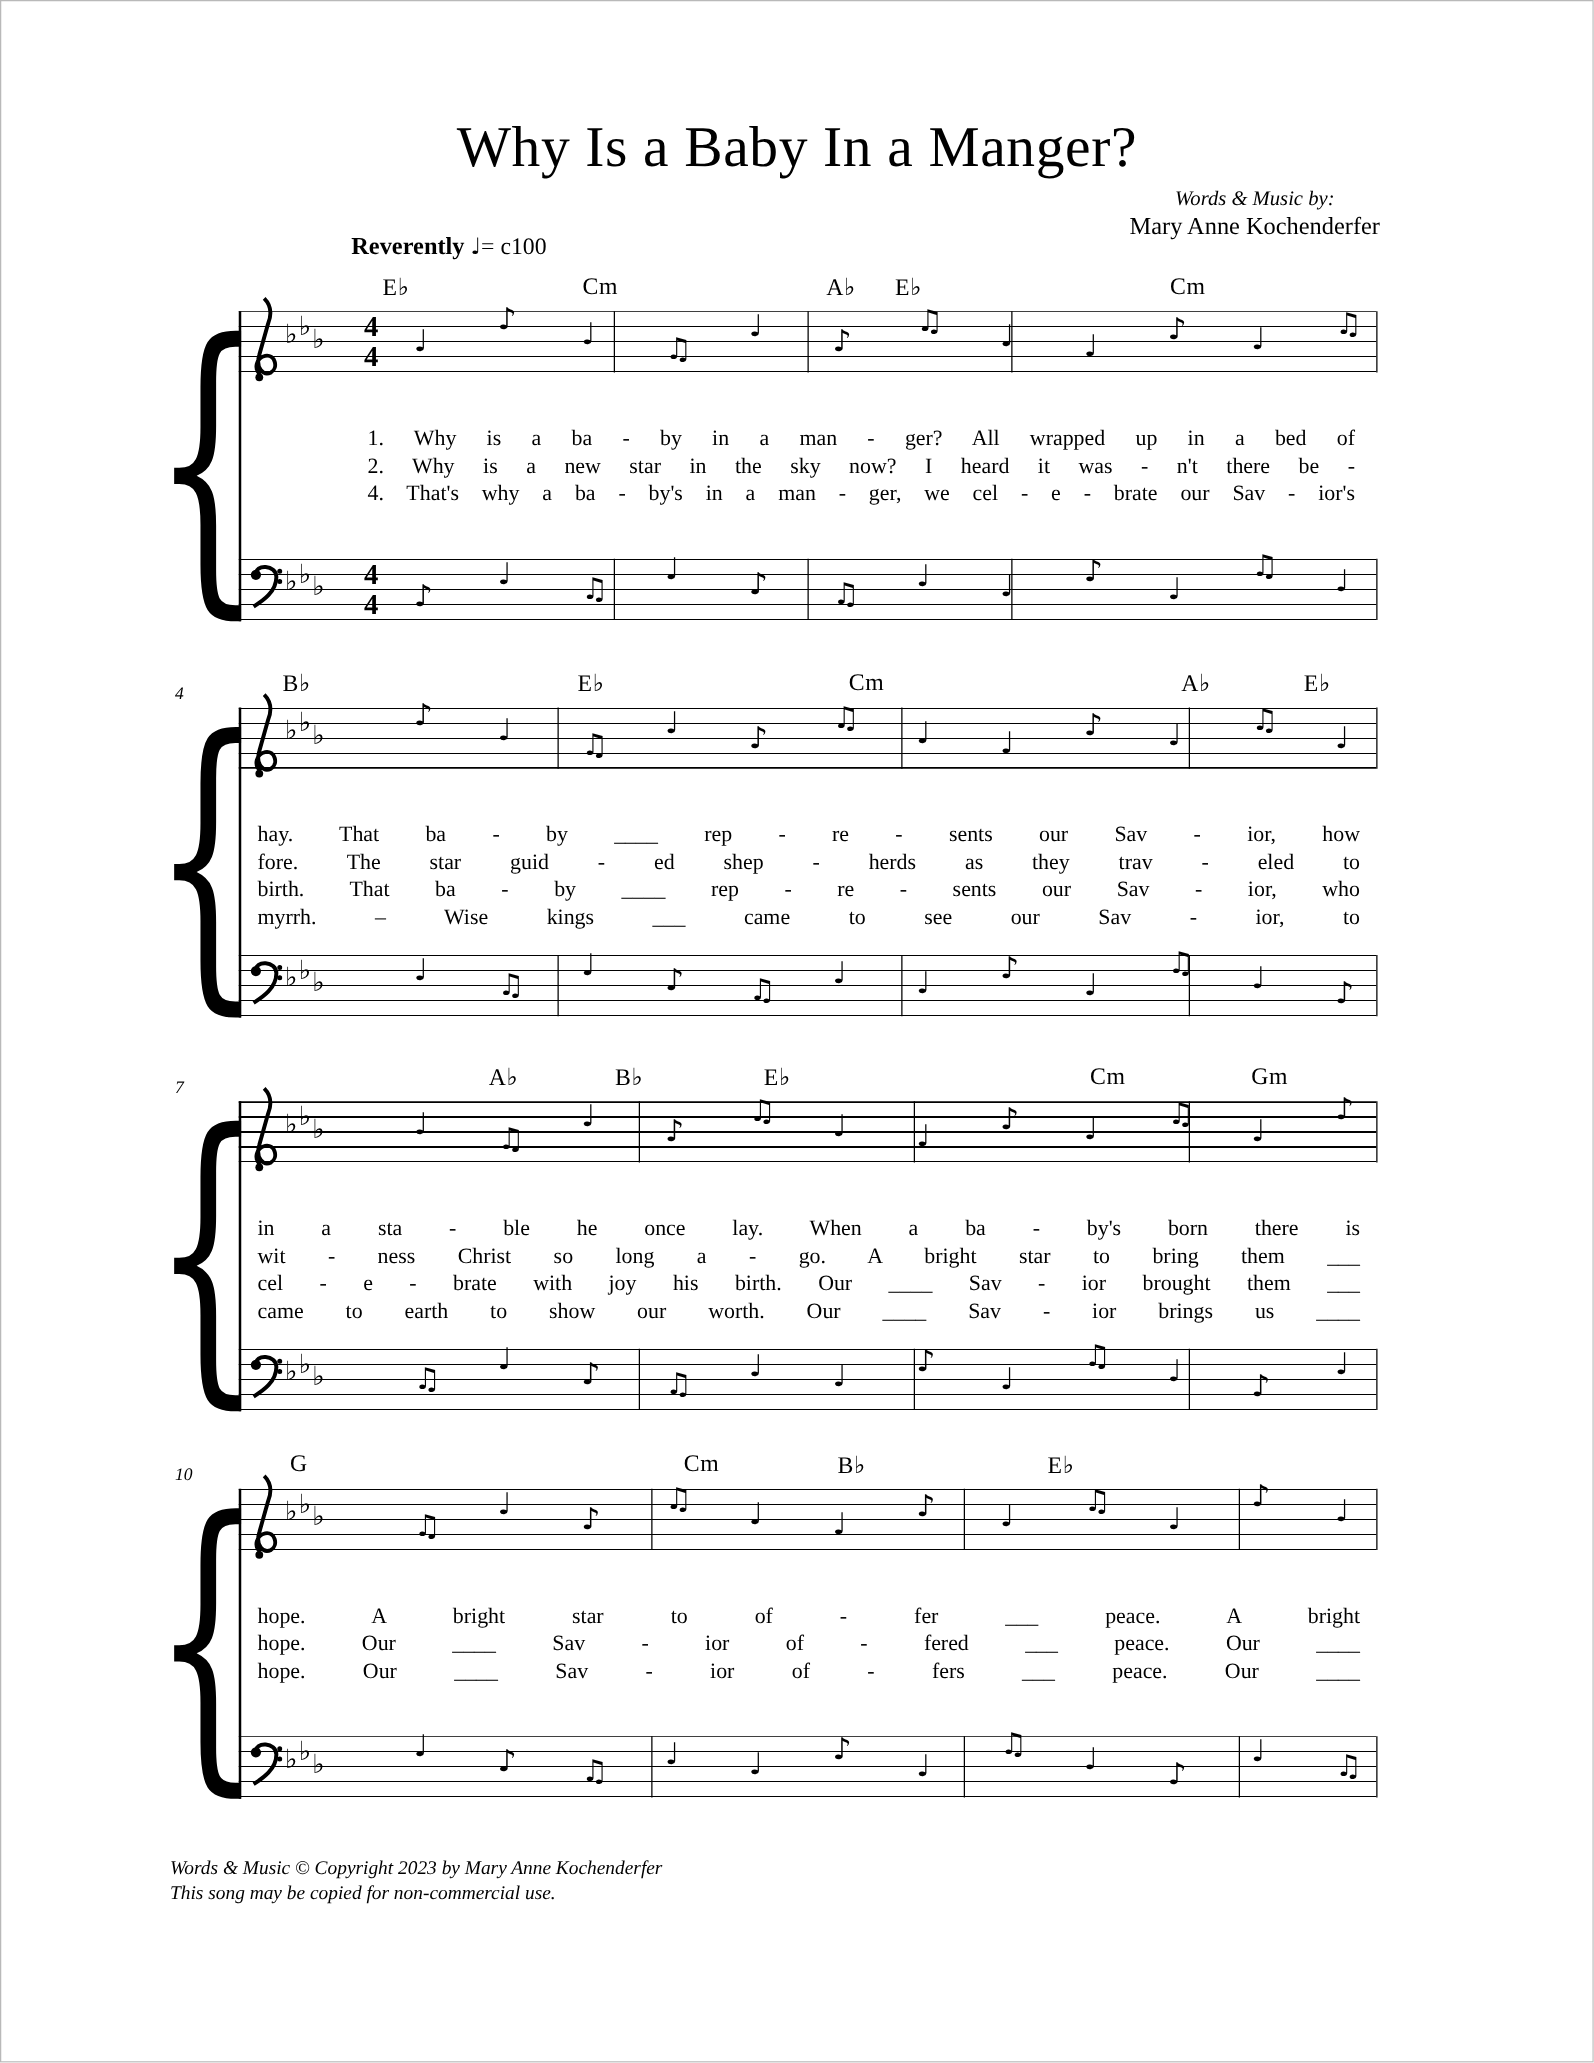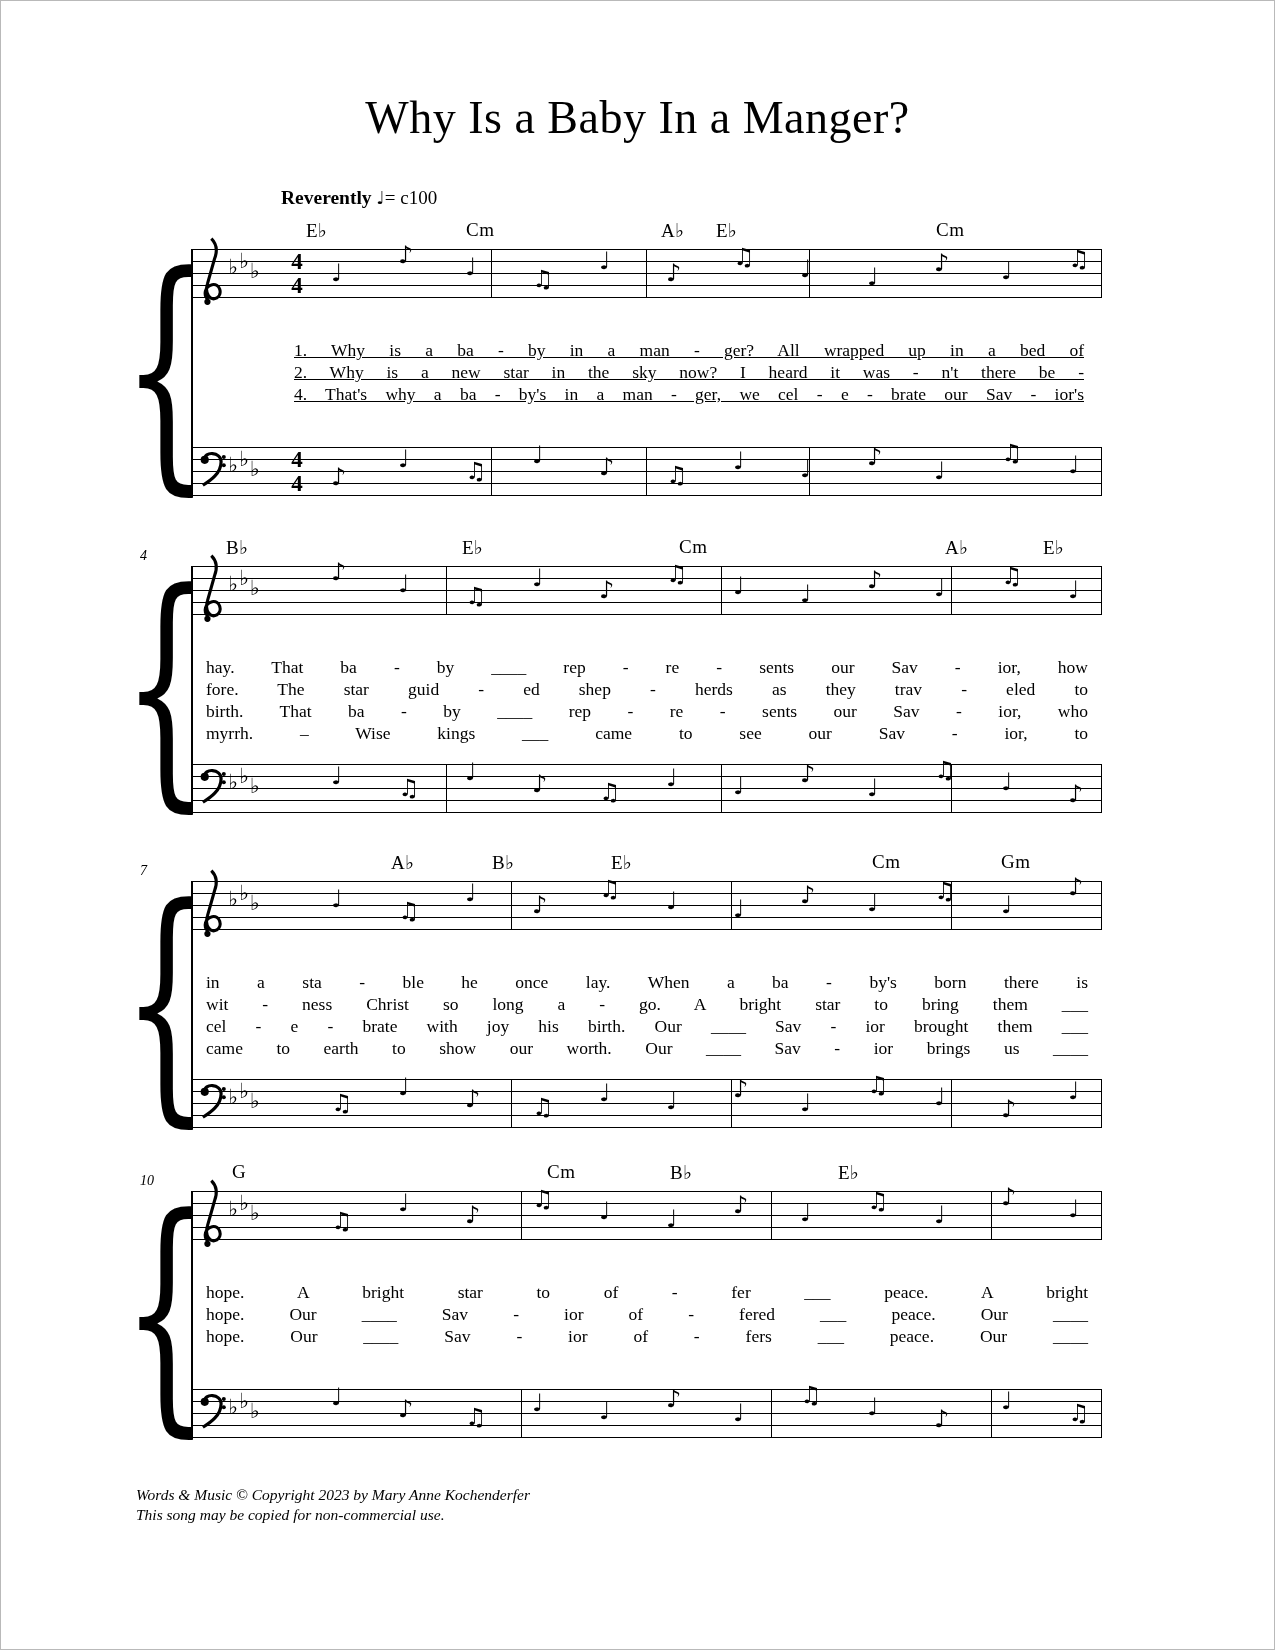--- a/index.html
+++ b/index.html
@@ -42,20 +42,24 @@
   .lyrics{position:absolute;top:120px;}
   .lyric-line{font-size:17.5px;line-height:22px;text-align:justify;text-align-last:justify;
               font-family:"Liberation Serif","DejaVu Sans",serif;}
   .footer{position:absolute;left:135px;top:1484px;font-style:italic;font-size:15.5px;line-height:20px;}
 </style>
 </head>
 <body>
 
 <div class="page">
   <div class="title">Why Is a Baby In a Manger?</div>
+  <div class="credits">
+    <div class="credit-by">Words &amp; Music by:</div>
+    <div class="credit-author">Mary Anne Kochenderfer</div>
+  </div>
   <div class="tempo"><b>Reverently</b>
     <span class="mus">♩</span><span>= c100</span>
   </div>
 
   <div id="systems">
       <div class="system" style="top: 218px;">
         <div class="brace">{</div>
         <div class="sysline"></div>
         <div class="chord" style="left: 180px;">E♭</div>
         <div class="chord" style="left: 340px;">Cm</div>
@@ -109,21 +113,21 @@
           <div class="note" style="left: 341px; top: -4px;">♩</div>
           <div class="note" style="left: 408px; top: 8px;">♪</div>
           <div class="note" style="left: 475px; top: 16px;">♫</div>
           <div class="note" style="left: 542px; top: 2px;">♩</div>
           <div class="note" style="left: 609px; top: 10px;">♩</div>
           <div class="note" style="left: 676px; top: -2px;">♪</div>
           <div class="note" style="left: 743px; top: 12px;">♩</div>
           <div class="note" style="left: 810px; top: -6px;">♫</div>
           <div class="note" style="left: 877px; top: 6px;">♩</div>
         </div>
-        <div class="lyrics" style="left: 168px; width: 790px; text-decoration: underline;">
+        <div class="lyrics" style="left: 168px; width: 790px;">
           <div class="lyric-line">1. Why is a ba - by in a man - ger? All wrapped up in a bed of</div>
           <div class="lyric-line">2. Why is a new star in the sky now? I heard it was - n't there be -</div>
           <div class="lyric-line">4. That's why a ba - by's in a man - ger, we cel - e - brate our Sav - ior's</div>
         </div>
       </div>
       <div class="system" style="top: 535px;">
         <div class="brace">{</div>
         <div class="sysline"></div>
         <div class="mnum">4</div>
         <div class="chord" style="left: 100px;">B♭</div>

